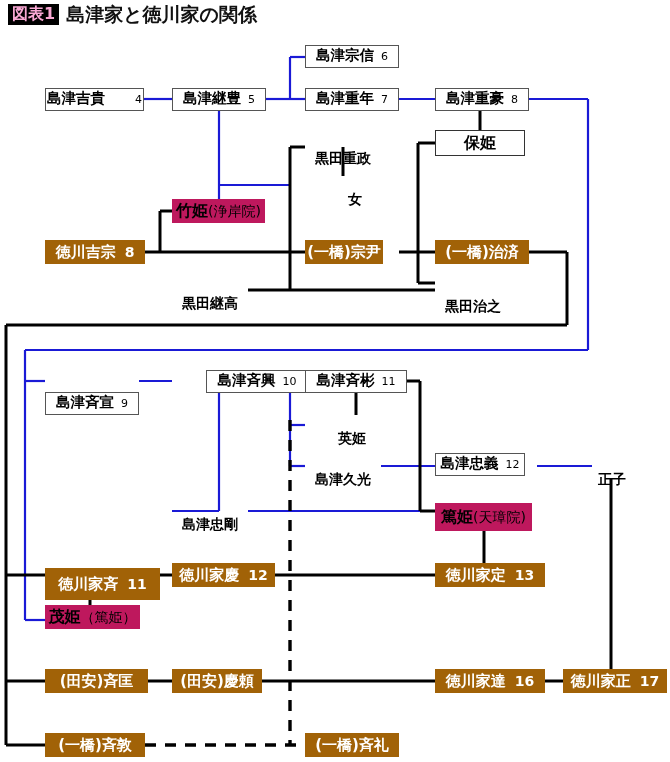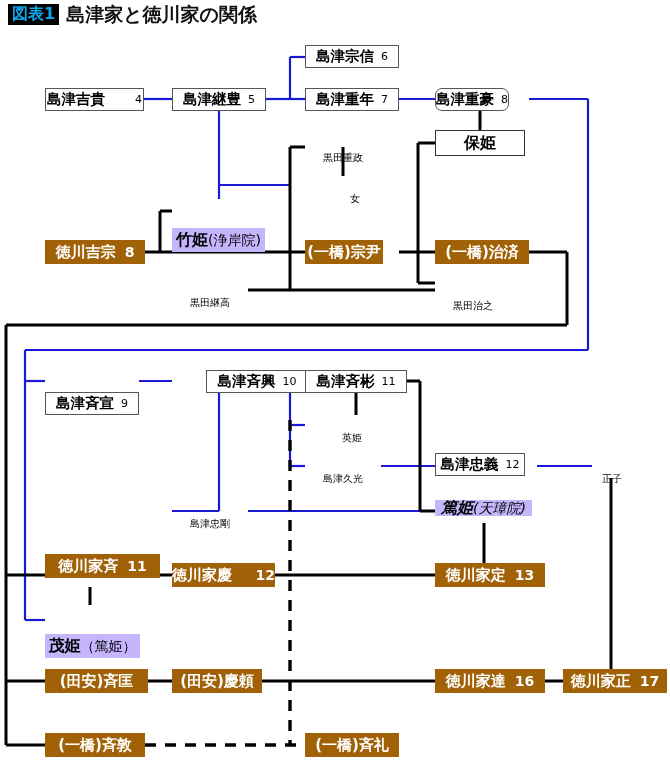--- a/index.html
+++ b/index.html
@@ -6,66 +6,66 @@
   body{
     width:670px;height:762px;
     font-family:"DejaVu Sans","Liberation Sans",sans-serif;
     overflow:hidden;position:relative;
   }
   #chart{position:absolute;left:0;top:0;width:670px;height:762px;}
 
   
   .title-wrap{position:absolute;left:8px;top:4px;display:flex;align-items:center;gap:7px;}
   .title-badge{
-    background:#000;color:#0ea5e9;font-weight:bold;font-size:16px;
+    background:#000;color:#f9a8d4;font-weight:bold;font-size:16px;
     padding:2px 4px 3px 4px;line-height:1;letter-spacing:0px;
   }
   .title-text{font-size:19px;font-weight:bold;color:#111;line-height:1;}
 
   
   .node{
     position:absolute;box-sizing:border-box;
     display:flex;align-items:center;justify-content:center;
     white-space:nowrap;line-height:1;
   }
   .node .nm{font-weight:bold;}
   .node .num{font-weight:bold;}
 
   
   .n-white{
     background:#ffffff;border:1.5px solid #555;
     color:#000;font-size:14px;height:23px;
   }
-  .n-white .nm{font-size:14.5px;}
+  .n-white .nm{font-size:14.5px;font-family:Liberation Mono, monospace;}
   .n-white .num{font-size:11px;margin-left:7px;font-weight:normal;}
 
   
   .n-plain{
     background:#ffffff;border:1.5px solid #333;
     color:#000;height:26px;font-size:16px;
   }
   .n-plain .nm{font-size:16px;}
 
   
   .n-black{
     background:#a16207;color:#ffffff;height:24px;font-size:15px;
   }
   .n-black .nm{font-size:15px;}
   .n-black .num{font-size:14px;margin-left:9px;}
 
   
   .n-orange{
-    background:#c4b5fd;color:#000000;height:24px;margin-top:29px;
+    background:#be185d;color:#000000;height:24px;
   }
   .n-orange .nm{font-size:16px;}
   .n-orange .sub{font-size:14px;}
 
   
   .n-bare{background:transparent;color:#000;font-size:14.5px;height:20px;}
-  .n-bare .nm{font-size:10px;font-weight:normal;margin-top:25px;}
+  .n-bare .nm{font-size:14px;font-weight:bold;margin-top:25px;}
 </style>
 </head>
 <body>
 
 <div class="title-wrap">
   <span class="title-badge">図表1</span>
   <span class="title-text">島津家と徳川家の関係</span>
 </div>
 
 <svg id="chart" viewBox="0 0 670 762" xmlns="http://www.w3.org/2000/svg" aria-hidden="true">
@@ -146,21 +146,21 @@
       <span class="num">5</span>
     </div>
     <div class="node n-white" style="left: 305px; top: 45px; width: 94px; height: 23px;">
       <span class="nm">島津宗信</span>
       <span class="num">6</span>
     </div>
     <div class="node n-white" style="left: 305px; top: 88px; width: 94px; height: 23px;">
       <span class="nm">島津重年</span>
       <span class="num">7</span>
     </div>
-    <div class="node n-white" style="left: 435px; top: 88px; width: 74px; height: 23px; border-radius: 7px;">
+    <div class="node n-white" style="left: 435px; top: 88px; width: 94px; height: 23px;">
       <span class="nm">島津重豪</span>
       <span class="num">8</span>
     </div>
     <div class="node n-plain" style="left: 435px; top: 130px; width: 90px; height: 26px;">
       <span class="nm">保姫</span>
     </div>
     <div class="node n-bare" style="left: 305px; top: 135px; width: 76px; height: 20px;">
       <span class="nm">黒田重政</span>
     </div>
     <div class="node n-bare" style="left: 345px; top: 176px; width: 20px; height: 20px;">
@@ -207,29 +207,29 @@
     <div class="node n-white" style="left: 435px; top: 453px; width: 90px; height: 23px;">
       <span class="nm">島津忠義</span>
       <span class="num">12</span>
     </div>
     <div class="node n-bare" style="left: 592px; top: 456px; width: 40px; height: 20px;">
       <span class="nm">正子</span>
     </div>
     <div class="node n-bare" style="left: 172px; top: 501px; width: 76px; height: 20px;">
       <span class="nm">島津忠剛</span>
     </div>
-    <div class="node n-orange" style="left: 435px; top: 471px; width: 97px; height: 16px; font-style: italic;">
+    <div class="node n-orange" style="left: 435px; top: 503px; width: 97px; height: 28px;">
       <span class="nm">篤姫</span>
       <span class="sub">(天璋院)</span>
     </div>
-    <div class="node n-black" style="left: 45px; top: 554px; width: 115px; height: 24px;">
+    <div class="node n-black" style="left: 45px; top: 568px; width: 115px; height: 32px;">
       <span class="nm">徳川家斉</span>
       <span class="num">11</span>
     </div>
-    <div class="node n-black" style="left: 172px; top: 563px; width: 103px; height: 24px; justify-content: space-between;">
+    <div class="node n-black" style="left: 172px; top: 563px; width: 103px; height: 24px;">
       <span class="nm">徳川家慶</span>
       <span class="num">12</span>
     </div>
     <div class="node n-black" style="left: 435px; top: 563px; width: 110px; height: 24px;">
       <span class="nm">徳川家定</span>
       <span class="num">13</span>
     </div>
     <div class="node n-orange" style="left: 45px; top: 605px; width: 95px; height: 24px;">
       <span class="nm">茂姫</span>
       <span class="sub">（篤姫）</span>

